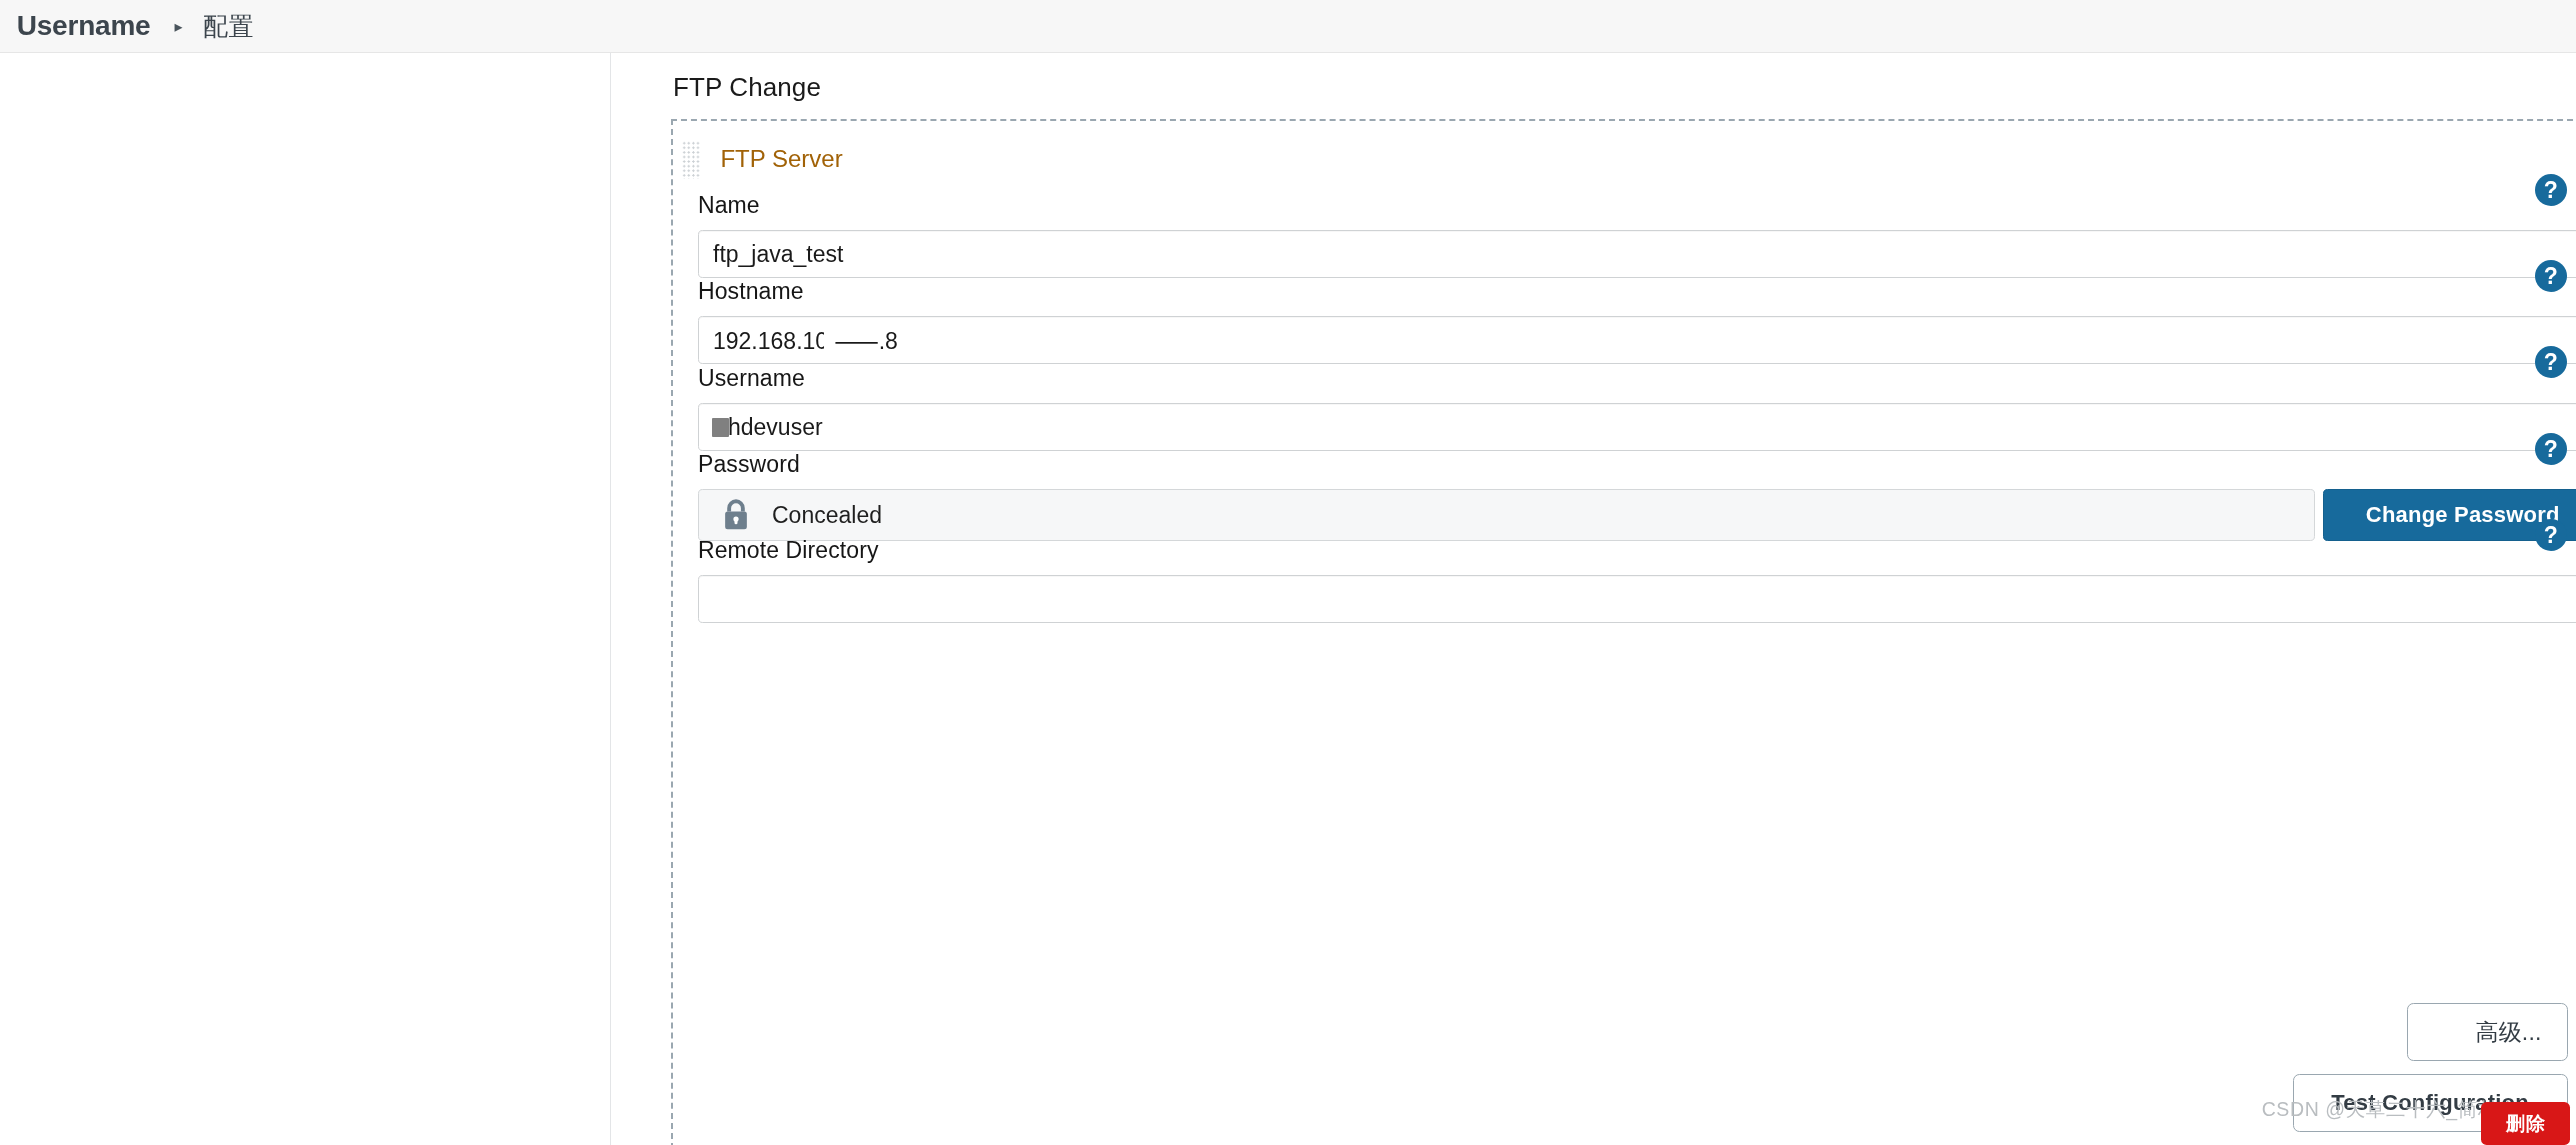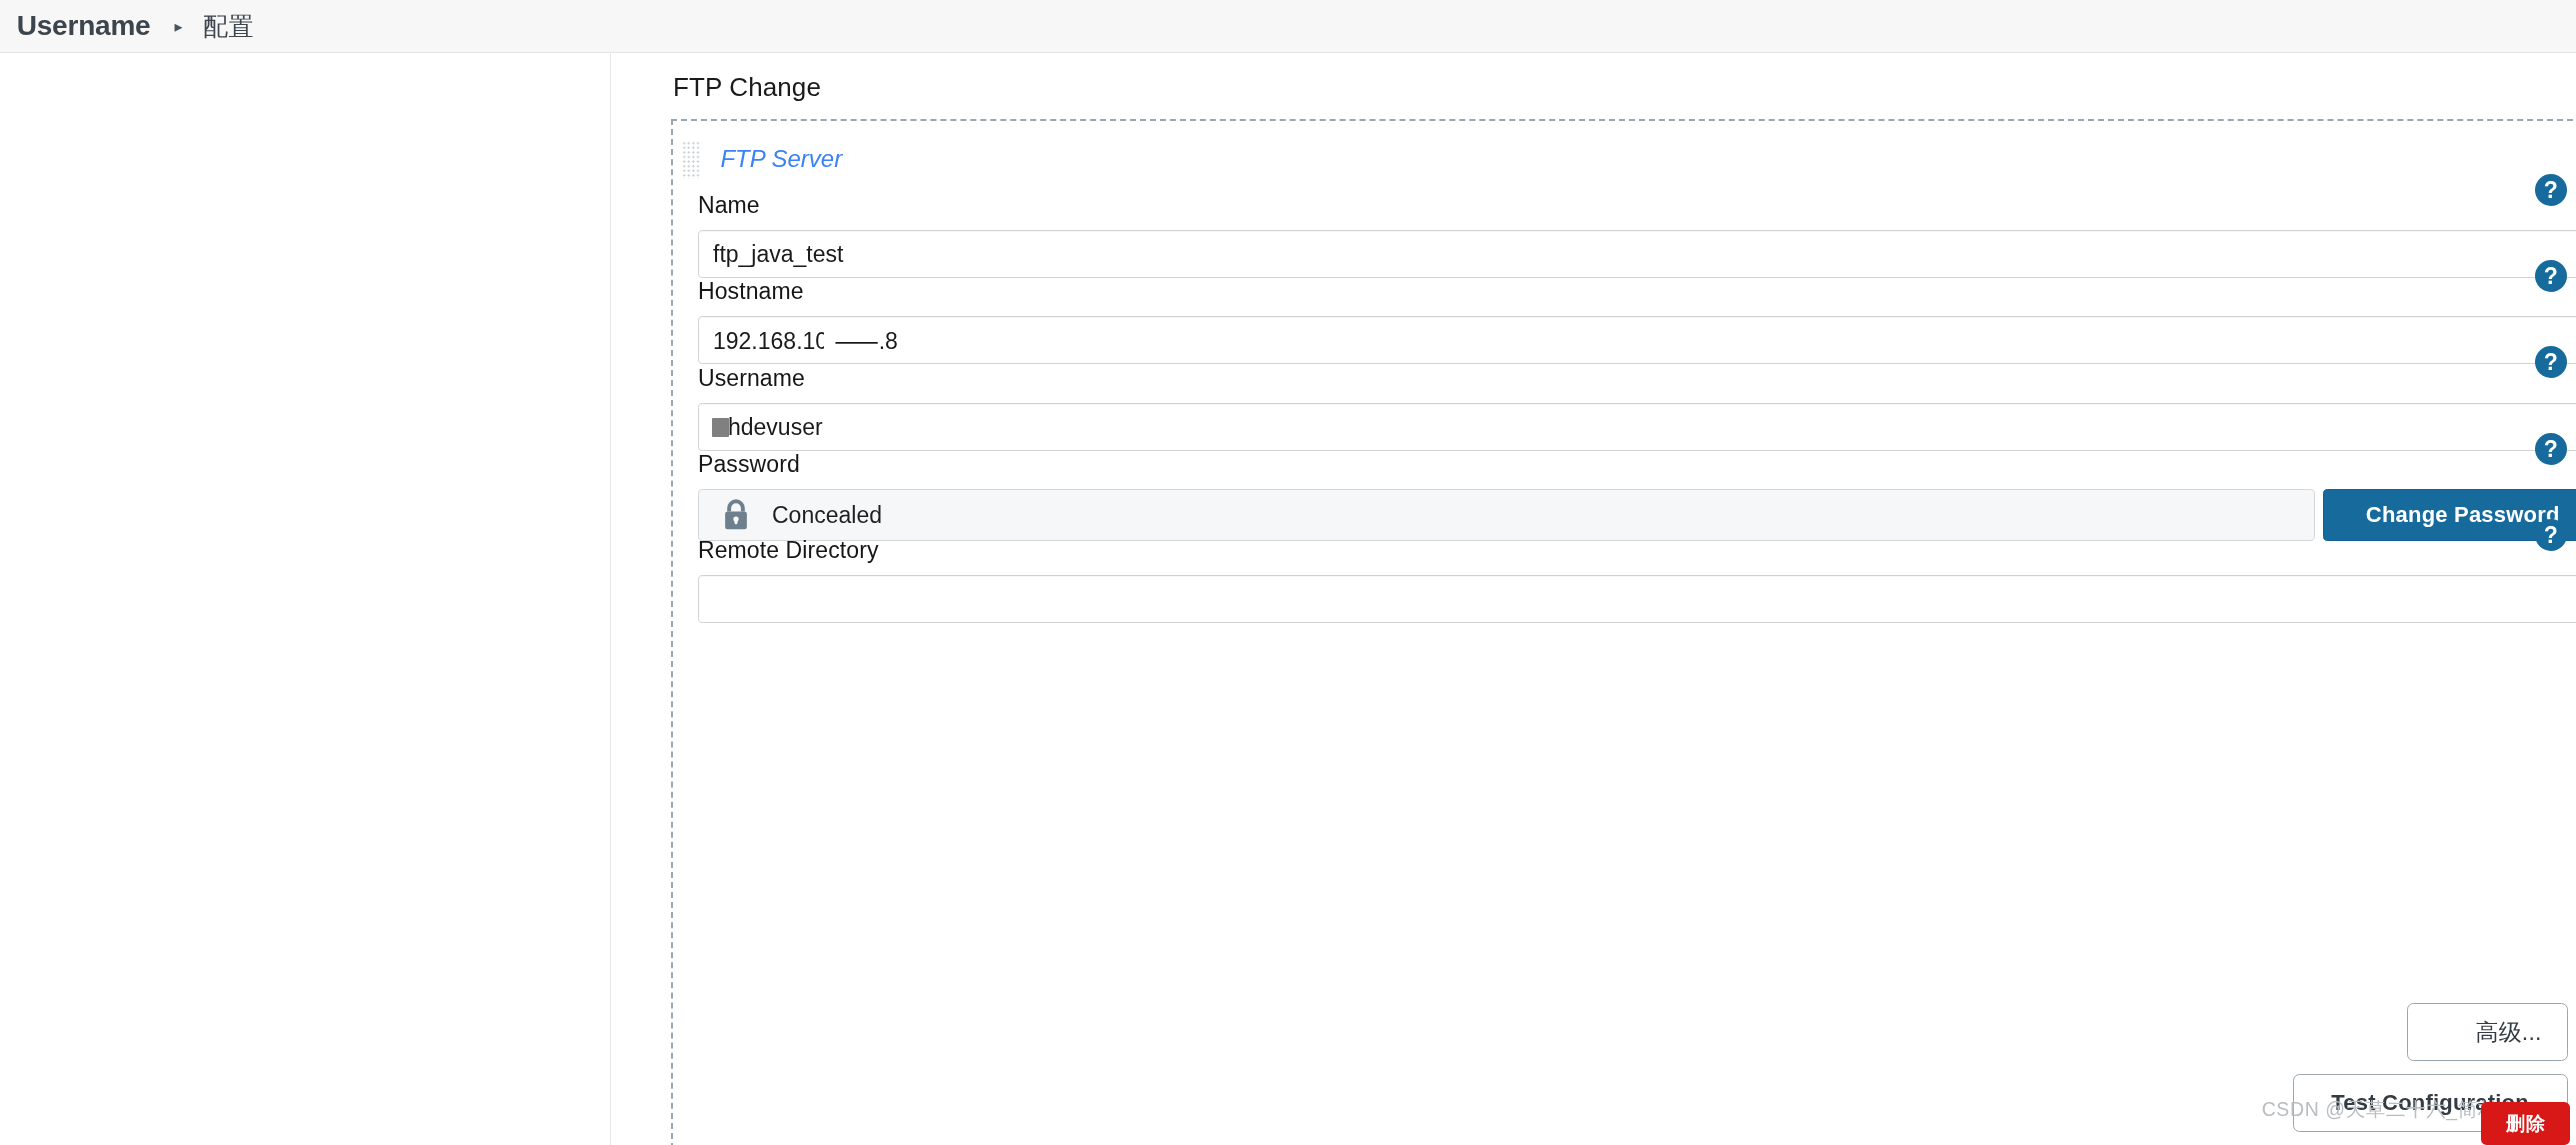--- a/index.html
+++ b/index.html
@@ -93,22 +93,21 @@
     background-image:
       radial-gradient(#c9ced2 1.2px, transparent 1.3px);
     background-size: 4.6px 4.6px;
     background-position: 0.9px 0.9px;
     opacity: .95;
     cursor: move;
   }
   .block-title {
     margin-left: 20.4px;
     font-size: 24px;
-    color: #3b82f6;
-    font-style: italic;
+    color: #a16207;
   }
 
   
   .form-area {
     position: absolute;
     left: 25px;
     top: 71px;
     right: 0;
     bottom: 0;
   }

